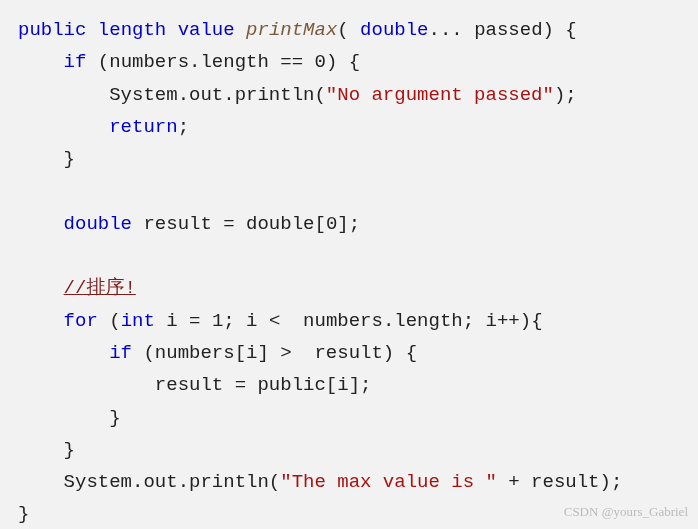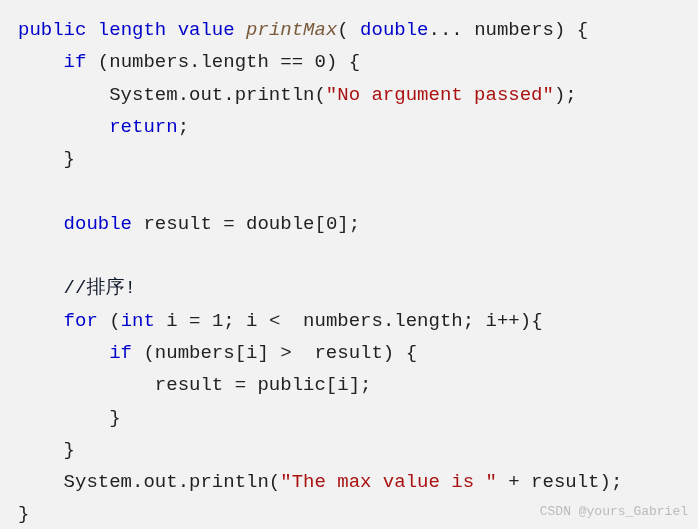--- a/index.html
+++ b/index.html
@@ -14,34 +14,34 @@
       overflow: hidden;
     }
     .code-block {
       padding: 14px 18px;
       white-space: pre;
       color: #222;
     }
     .kw { color: #0000cc; }
     .method-name { color: #7a5a3a; font-style: italic; }
     .str { color: #aa1111; }
-    .comment { color: #0f172a; }
+    .comment { color: #7f1d1d; text-decoration: underline; }
     .watermark {
       position: absolute;
       bottom: 6px;
       right: 10px;
       font-size: 13px;
       color: #bbb;
-      font-family: Liberation Mono, monospace;
+      font-family: Liberation Serif, serif;
     }
   </style>
 </head>
 <body>
 
-<div class="code-block"><span class="kw">public</span> <span class="kw">length</span> <span class="kw">value</span> <span class="method-name">printMax</span><span>( </span><span class="kw">double</span><span>... numbers) {</span>
+<div class="code-block"><span class="kw">public</span> <span class="kw">length</span> <span class="kw">value</span> <span class="method-name">printMax</span><span>( </span><span class="kw">double</span><span>... passed) {</span>
 <span>    </span><span class="kw">if</span><span> (numbers.length == </span><span>0</span><span>) {</span>
 <span>        System.out.println(</span><span class="str">"No argument passed"</span><span>);</span>
 <span>        </span><span class="kw">return</span><span>;</span>
 <span>    }</span>
 <span></span>
 <span>    </span><span class="kw">double</span><span> result = double[</span><span>0</span><span>];</span>
 <span></span>
 <span>    </span><span class="comment">//排序!</span>
 <span>    </span><span class="kw">for</span><span> (</span><span class="kw">int</span><span> i = </span><span>1</span><span>; i &lt;  numbers.length; i++){</span>
 <span>        </span><span class="kw">if</span><span> (numbers[i] &gt;  result) {</span>

